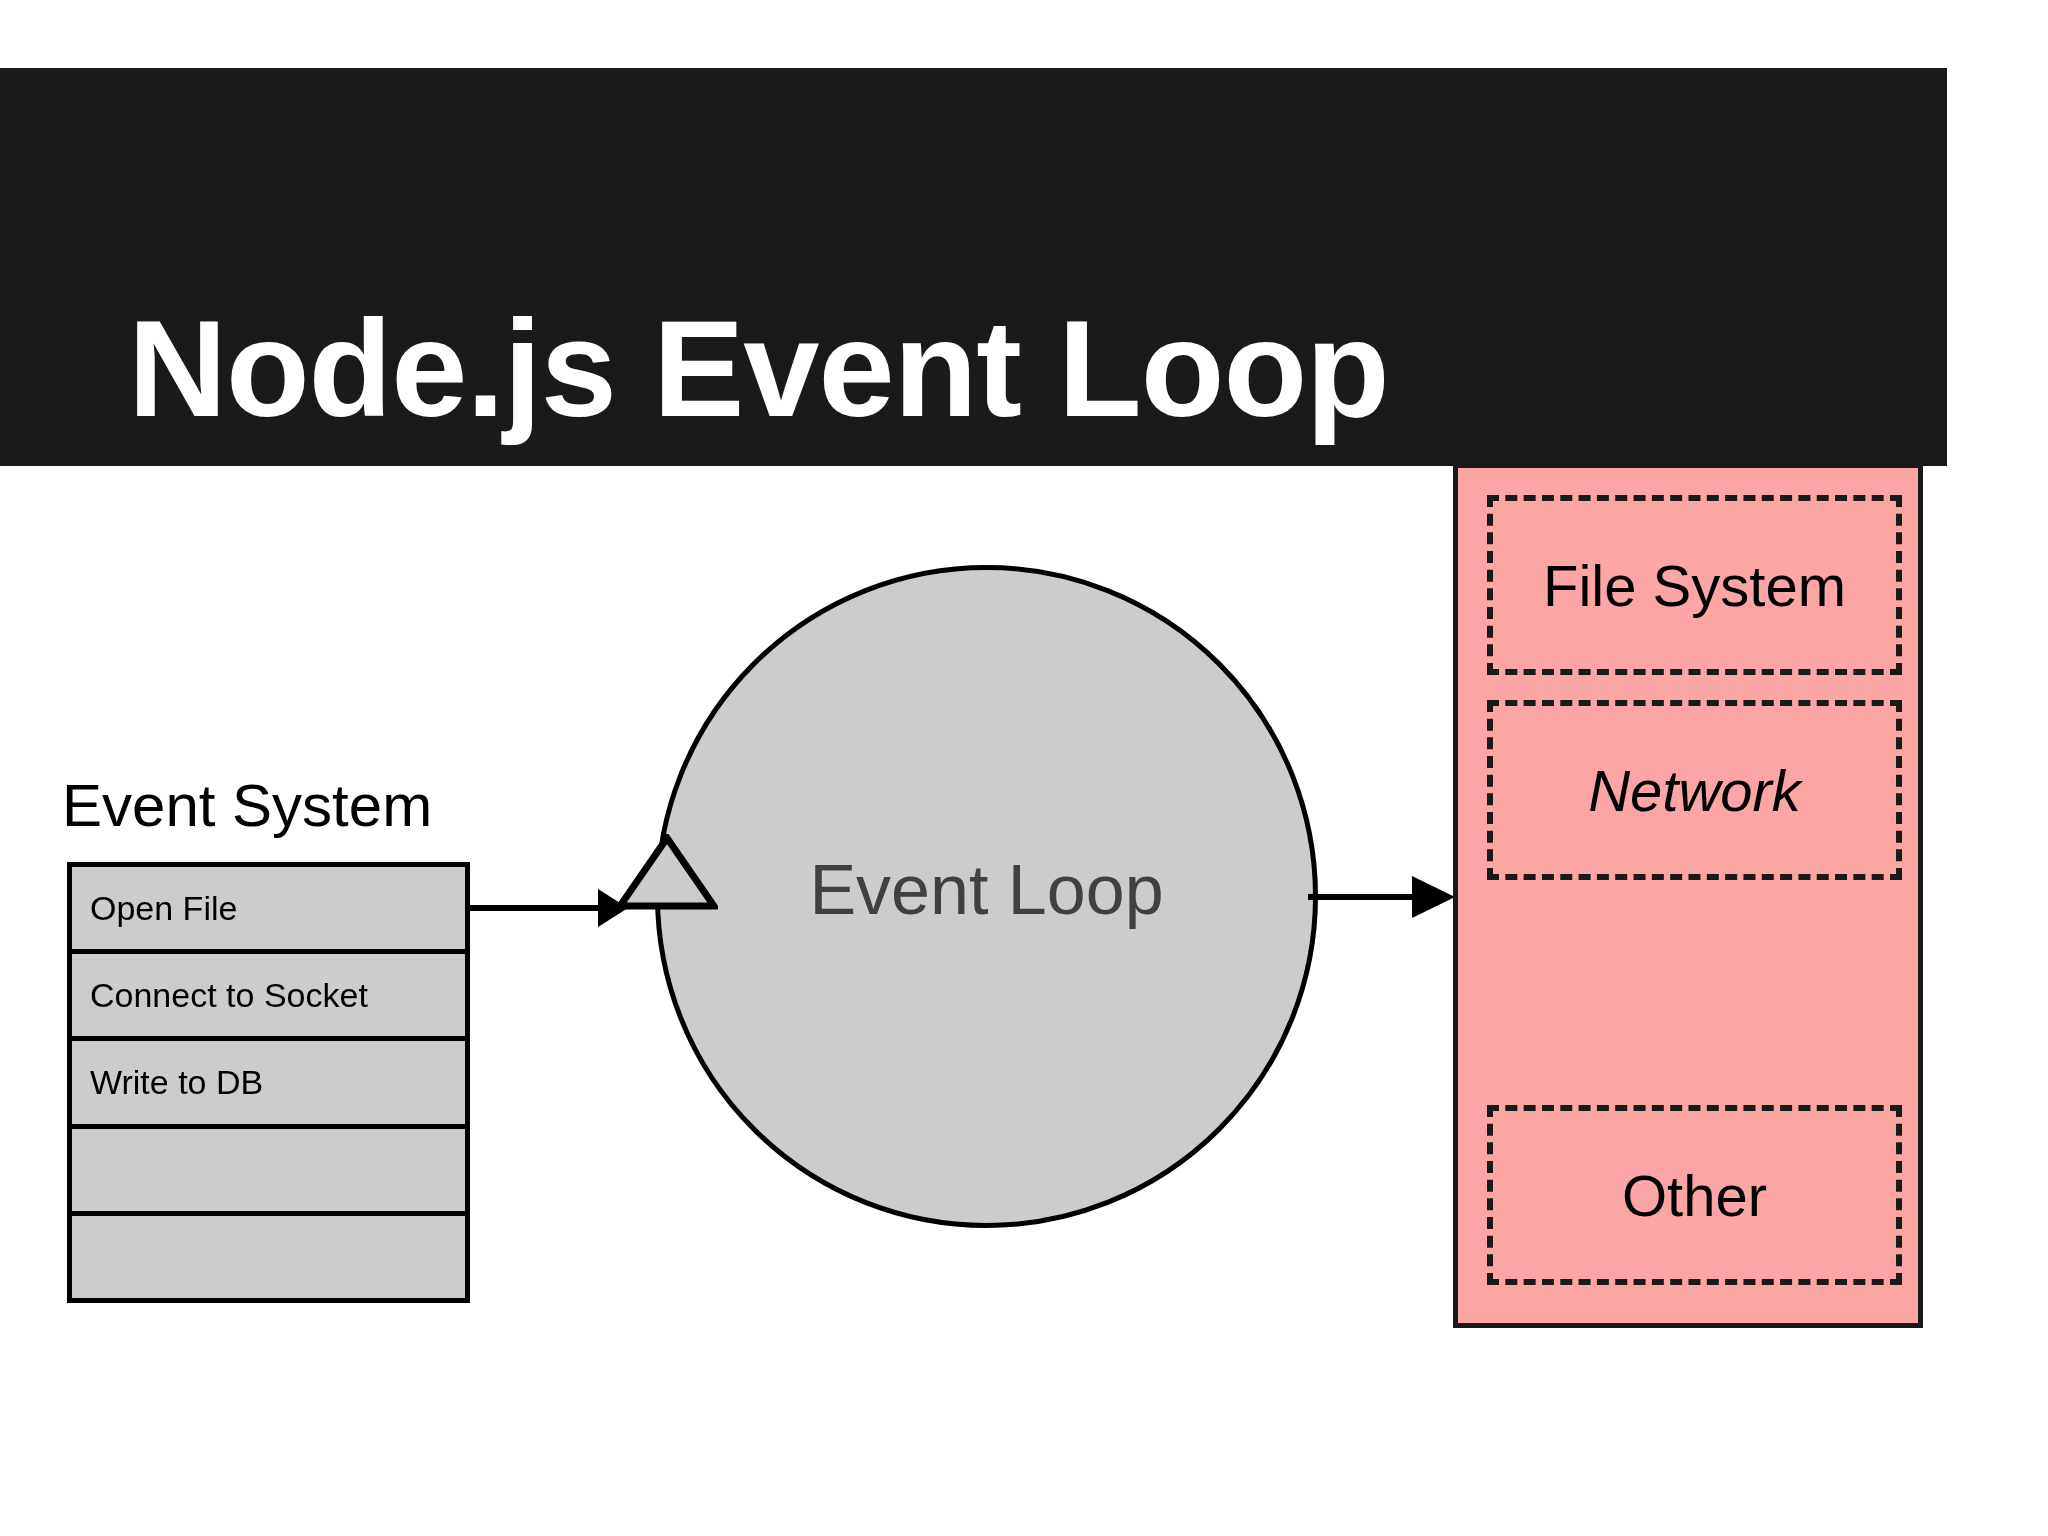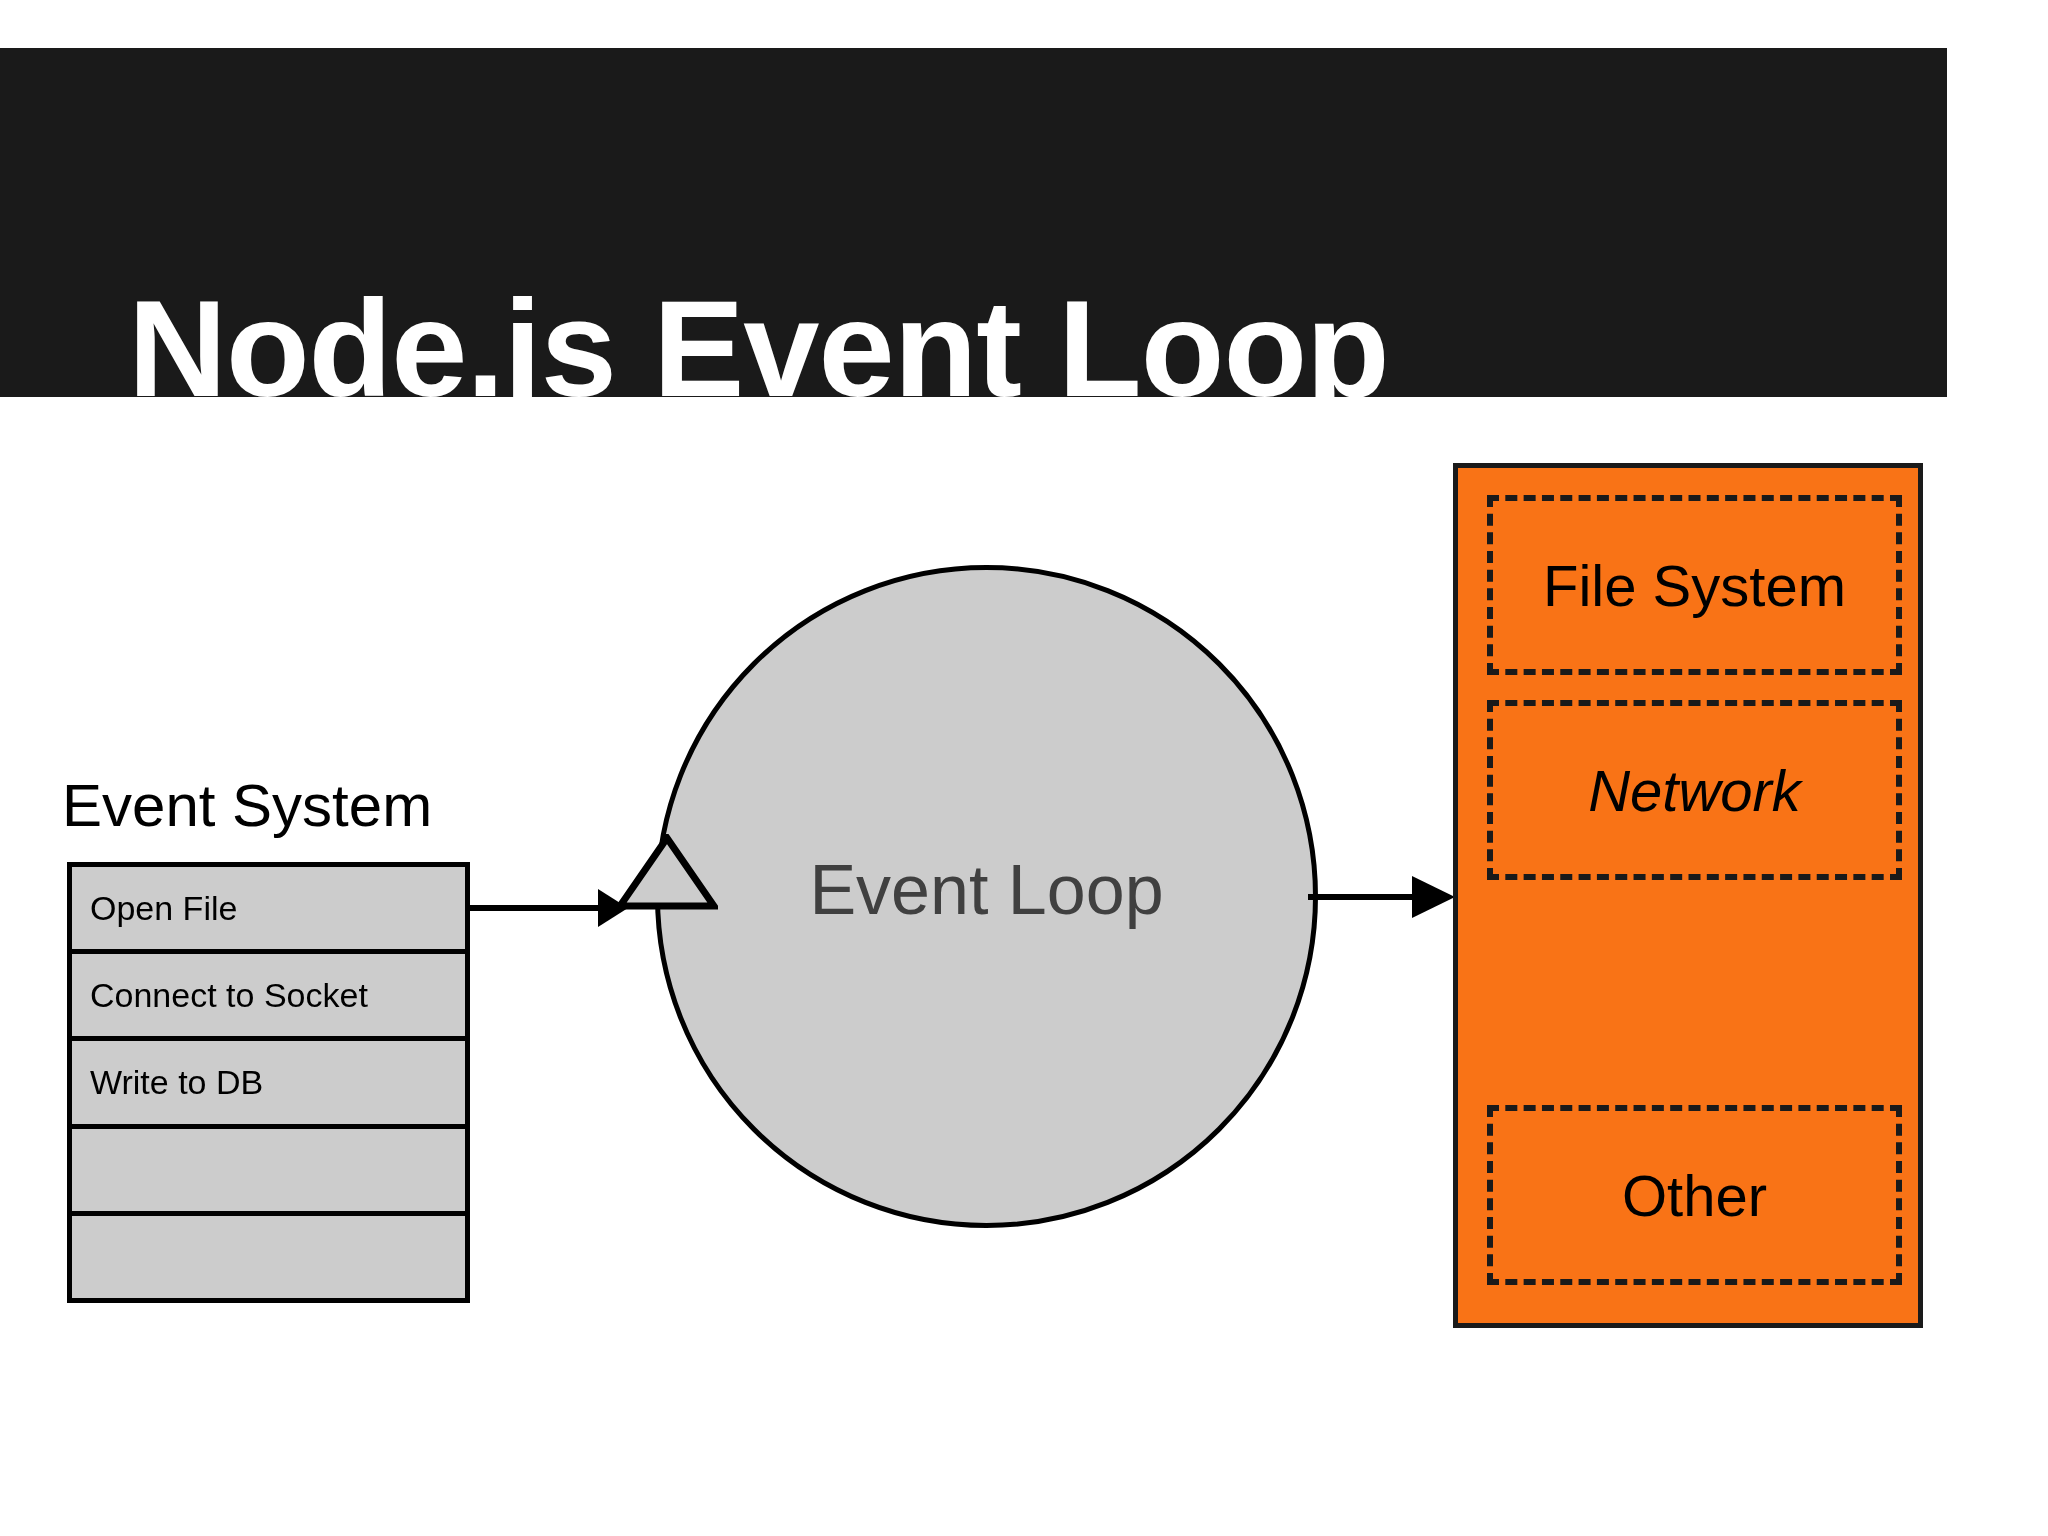--- a/index.html
+++ b/index.html
@@ -15,23 +15,23 @@
     width: 2048px;
     height: 1536px;
     background: #ffffff;
     overflow: hidden;
   }
 
   
   .title-bar {
     position: absolute;
     left: 0;
-    top: 48px;
+    top: 68px;
     width: 1947px;
-    height: 349px;
+    height: 398px;
     background: #1a1a1a;
     text-align: center;
   }
   .title-text {
     position: absolute;
     left: 128px;
     top: 232px;
     font-size: 137px;
     line-height: 1;
     font-weight: bold;
@@ -150,21 +150,21 @@
     border-left: 43px solid #000000;
   }
 
   
   .resources-panel {
     position: absolute;
     left: 1453px;
     top: 463px;
     width: 470px;
     height: 865px;
-    background: #f97316;
+    background: #fca5a5;
     border: 5px solid #1a1a1a;
     box-sizing: border-box;
   }
   .resource-cell {
     position: absolute;
     left: 29px;
     width: 415px;
     height: 180px;
     border: 6px dashed #1a1a1a;
     box-sizing: border-box;

